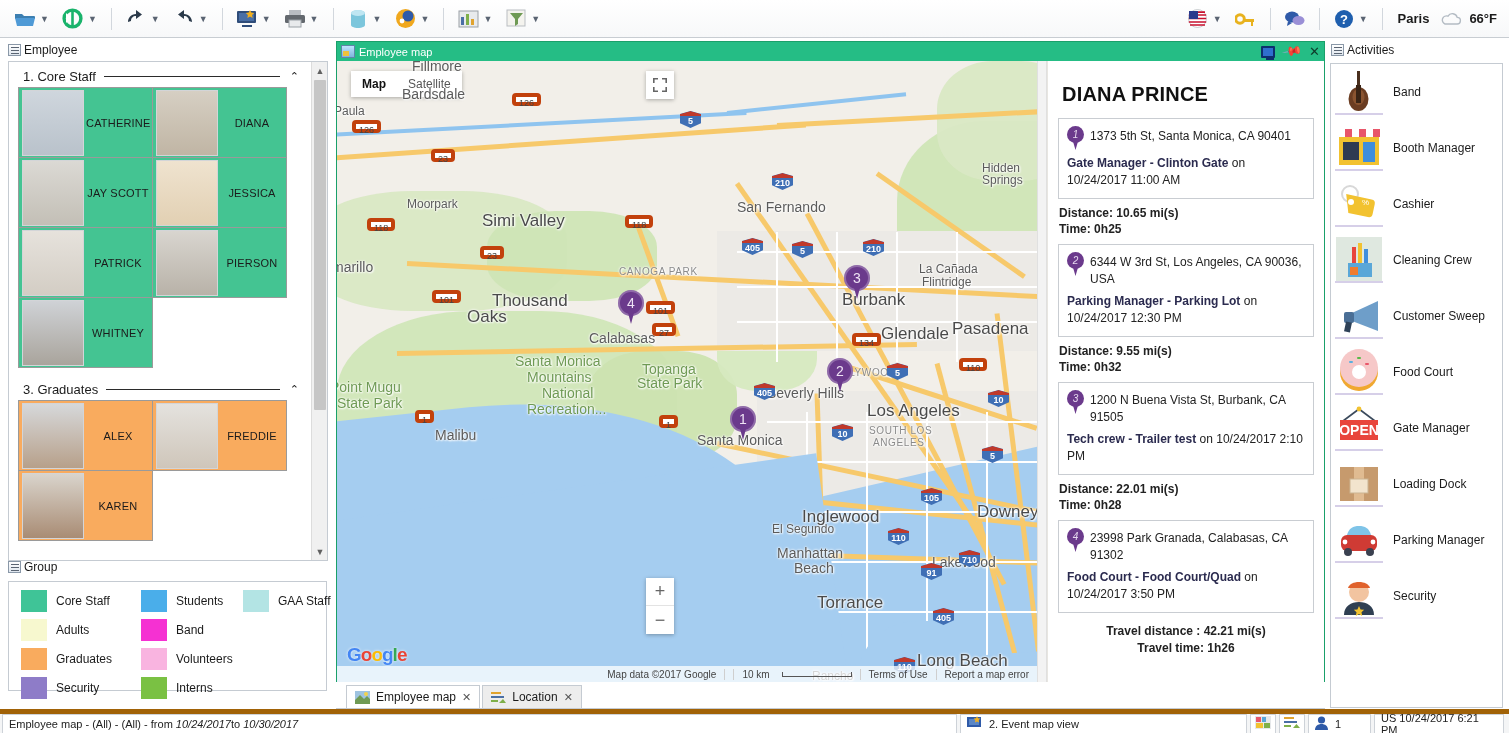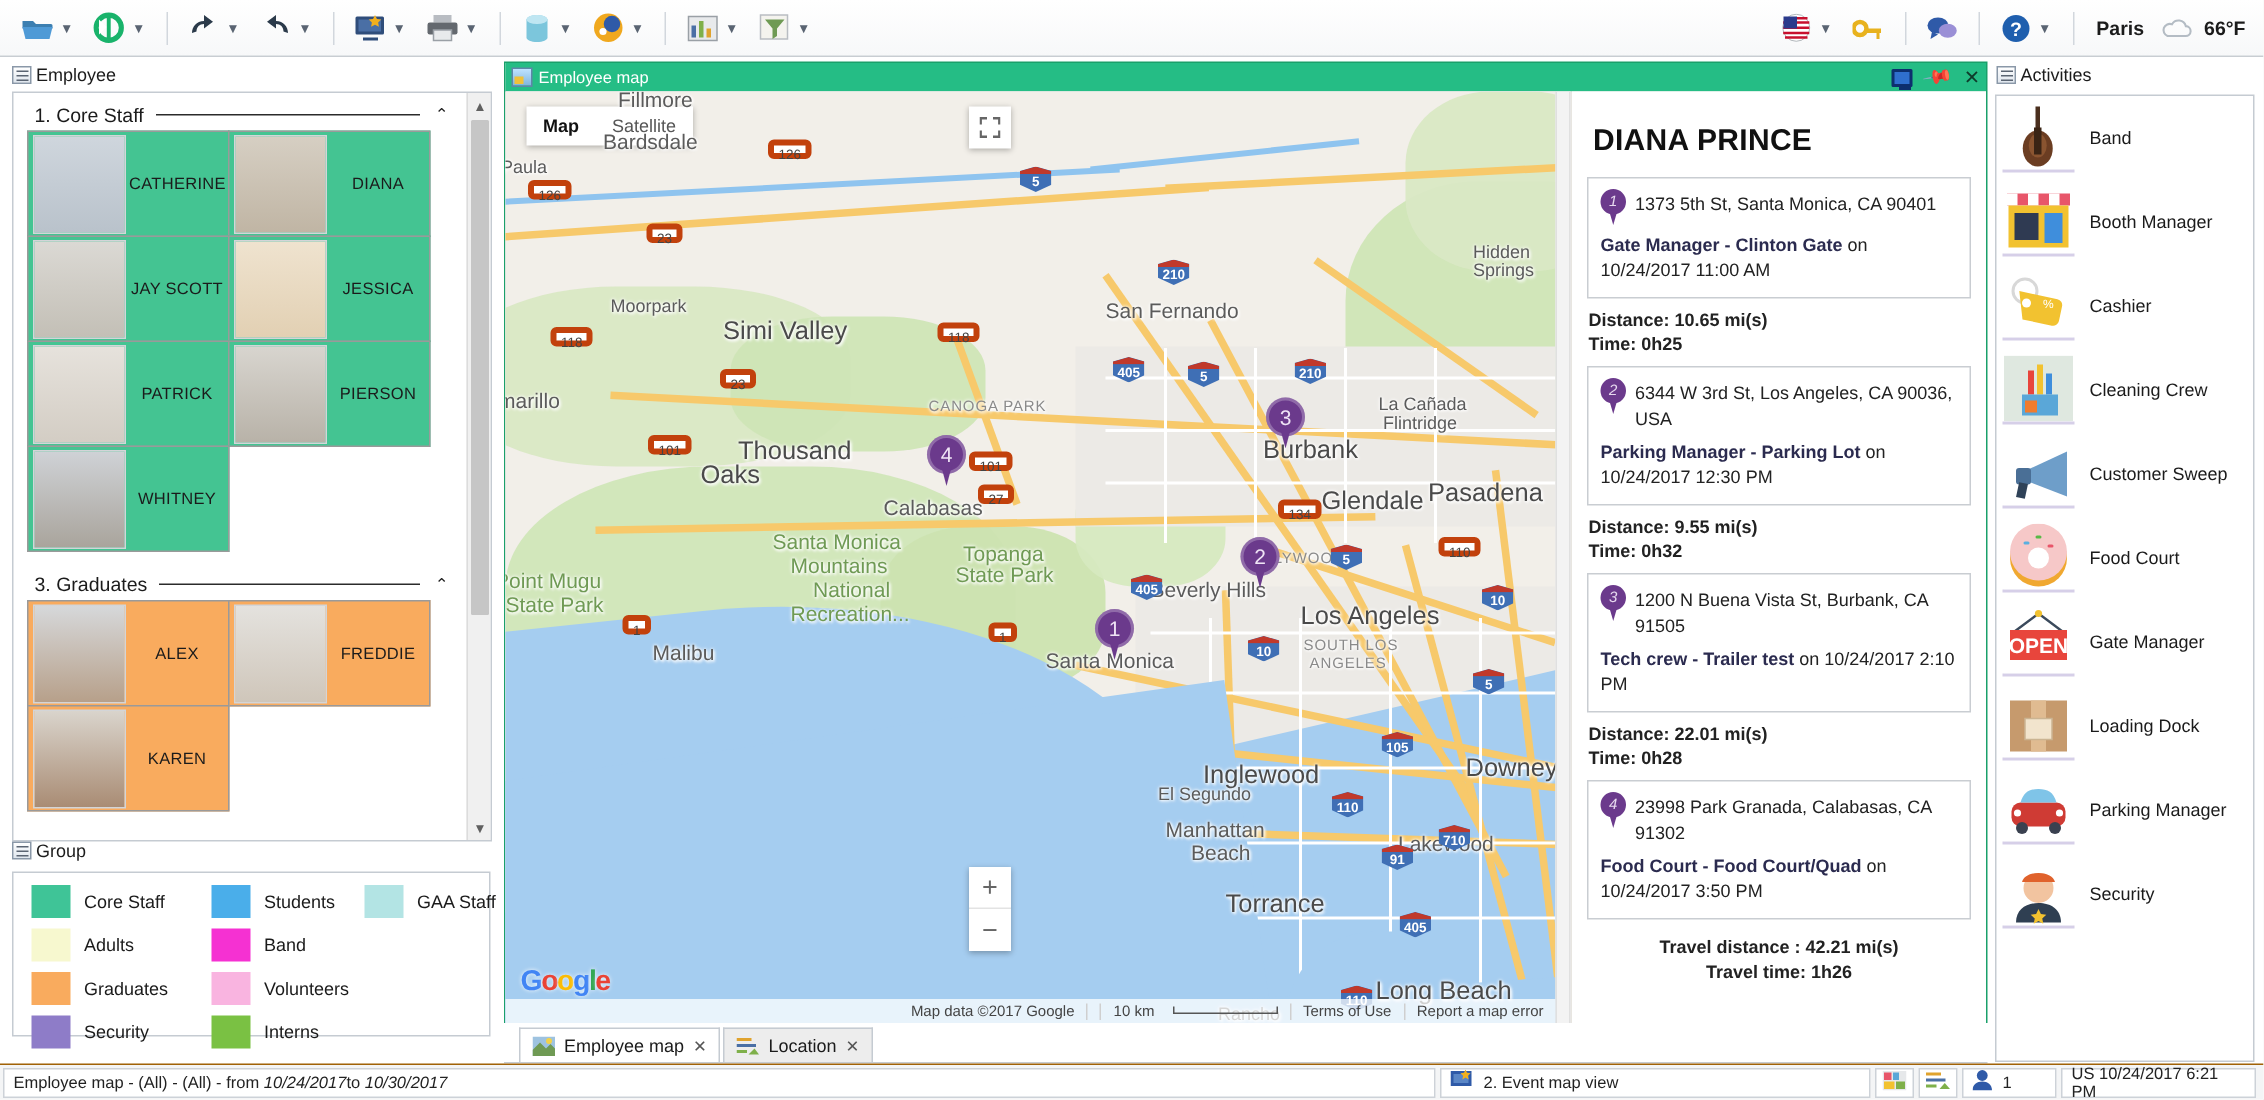--- a/index.html
+++ b/index.html
@@ -243,21 +243,21 @@
   .act-ico{
     width:48px;height:46px; flex:0 0 auto; border-bottom:2px solid #d6cfe8;
     display:flex;align-items:center;justify-content:center; font-size:27px; line-height:1;
     overflow:hidden;
   }
   .act-lb{ padding-left:10px; font-size:12px; color:#1b1b1b; }
 
   
   .statusbar{
     position:absolute; left:0; bottom:0; width:1509px; height:24px;
-    background:#f4f5f6; border-top:1px solid #a16207; display:flex; align-items:center; gap:0; padding:0 2px;
+    background:#f4f5f6; border-top:5px solid #a16207; display:flex; align-items:center; gap:0; padding:0 2px;
   }
   .sb-cell{
     height:20px; border:1px solid #cdd2d8; background:#fff; display:flex; align-items:center;
     padding:0 6px; font-size:11px; color:#222; margin-right:3px;
   }
   .sb-wide{ flex:0 0 955px; }
   .sb-view{ flex:0 0 287px; gap:6px; }
   .sb-sq{ width:26px; justify-content:center; }
   .sb-user{ width:63px; gap:7px; }
   .sb-date{ flex:1; justify-content:flex-start; }

